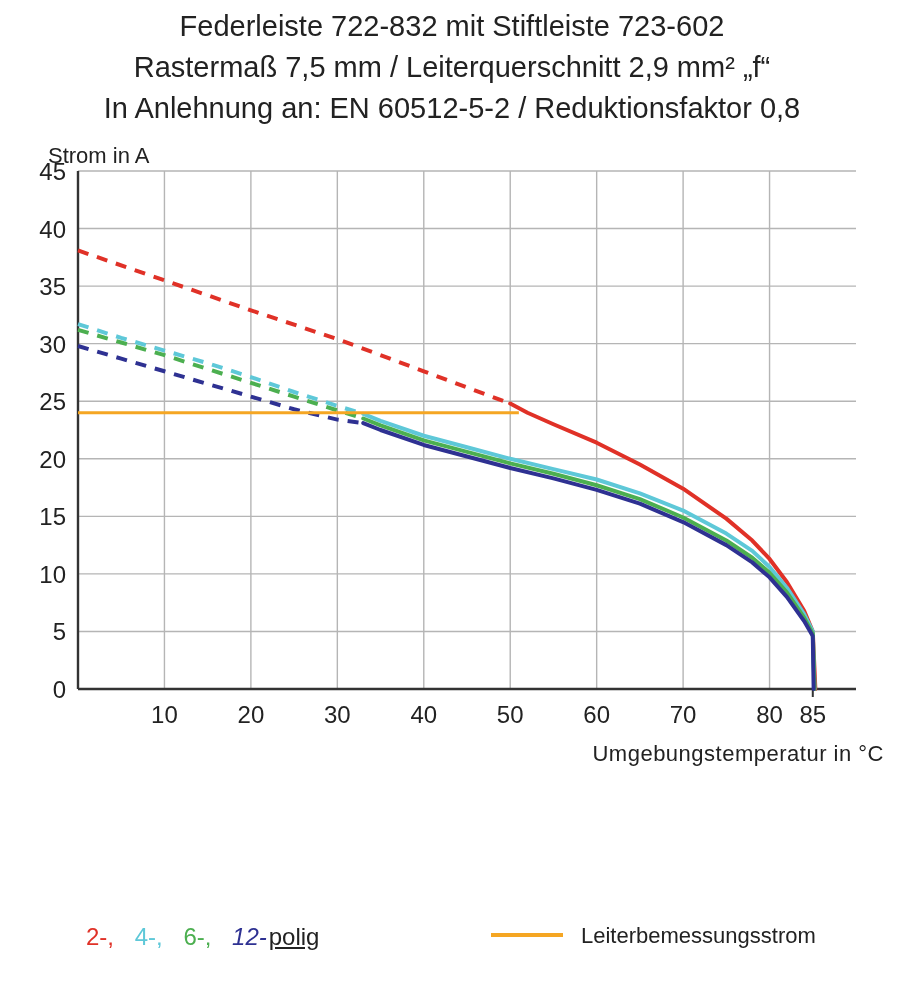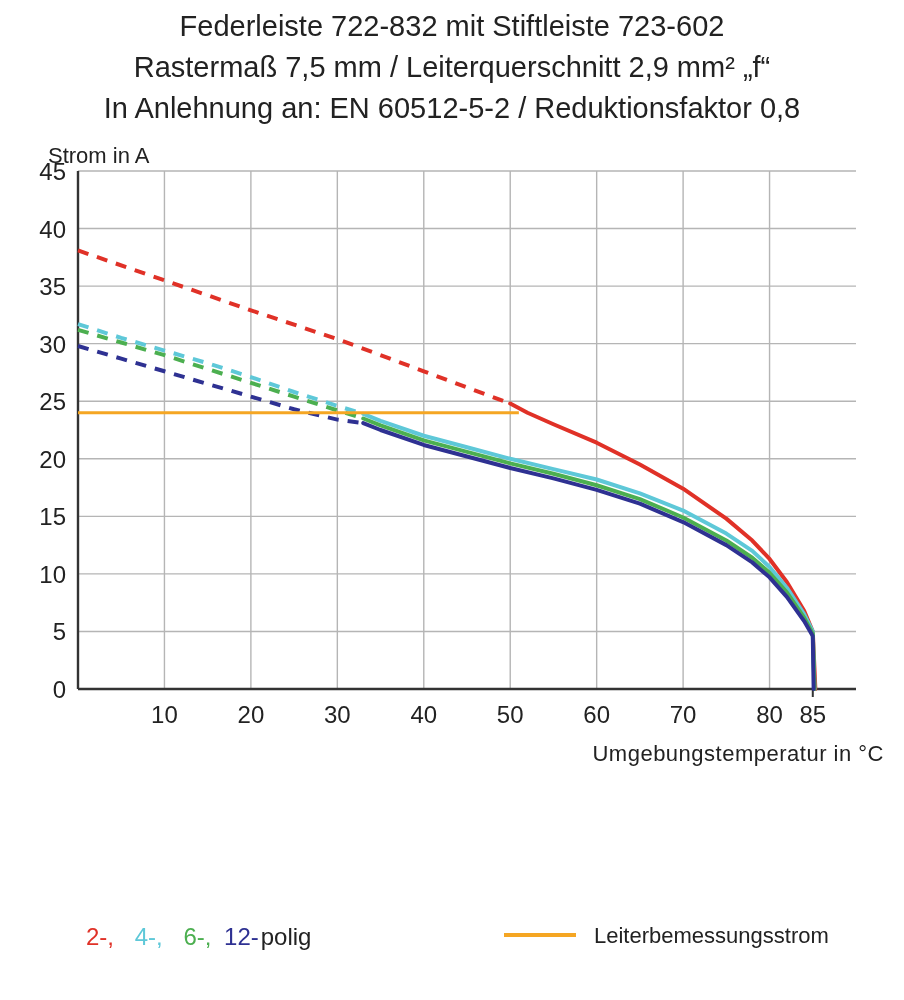--- a/index.html
+++ b/index.html
@@ -64,21 +64,21 @@
     left: 86px;
     top: 8px;
     font-size: 24px;
     white-space: nowrap;
   }
   .legend-poles span {
     margin-right: 2px;
   }
   .legend-current {
     position: absolute;
-    left: 504px;
+    left: 491px;
     top: 8px;
     font-size: 22px;
     white-space: nowrap;
     color: #222222;
   }
   .legend-swatch {
     display: inline-block;
     width: 72px;
     height: 4px;
     background: #f5a623;
@@ -154,18 +154,18 @@
       <polyline points="78,283.73333333333335 518.8666666666667,283.73333333333335" fill="none" stroke="#f5a623" stroke-width="3"></polyline>
     </svg>
   <div id="x-axis-caption">Umgebungstemperatur in °C</div>
 </div>
 
 <div id="legend">
   <div class="legend-poles">
     <span style="color:#e03127">2-,</span>
     <span style="color:#5ec8d8; margin-left:12px;">4-,</span>
     <span style="color:#4caf50; margin-left:12px;">6-,</span>
-    <span style="color:#2e3192; margin-left:4px;">12-</span><span style="color:#222222;">polig</span>
+    <span style="color:#2e3192; margin-left:12px;font-style:italic;">12-</span><span style="color:#222222;text-decoration:underline;">polig</span>
   </div>
   <div class="legend-current">
     <span class="legend-swatch"></span><span>Leiterbemessungsstrom</span>
   </div>
 </div>
 
 </body></html>

